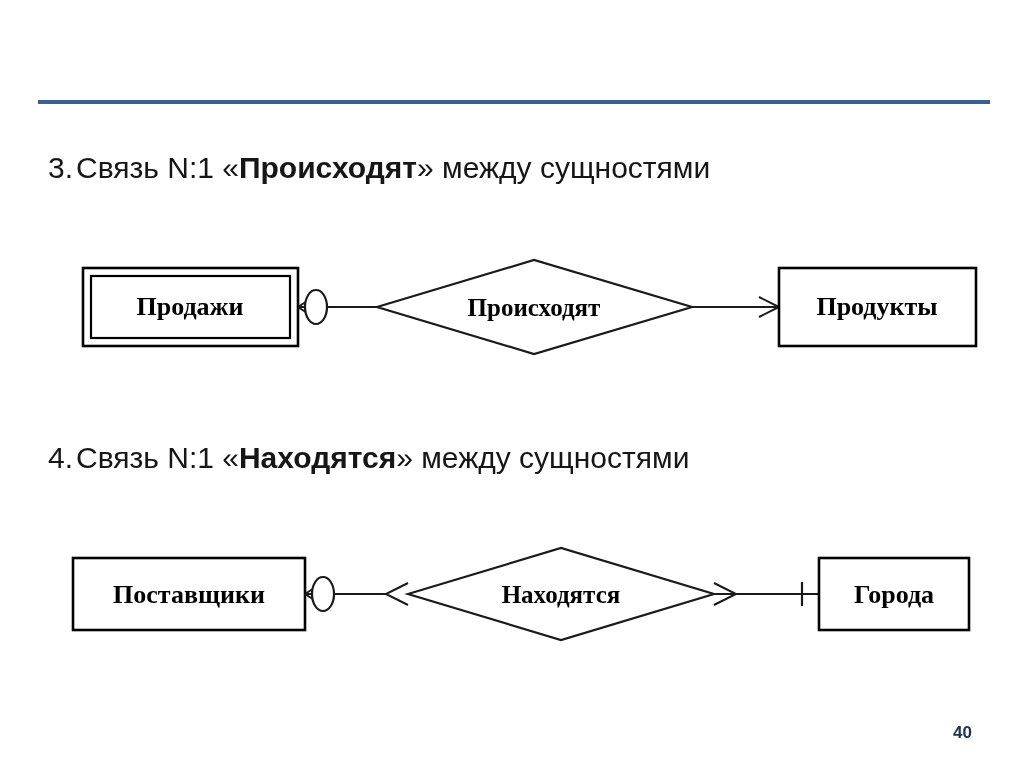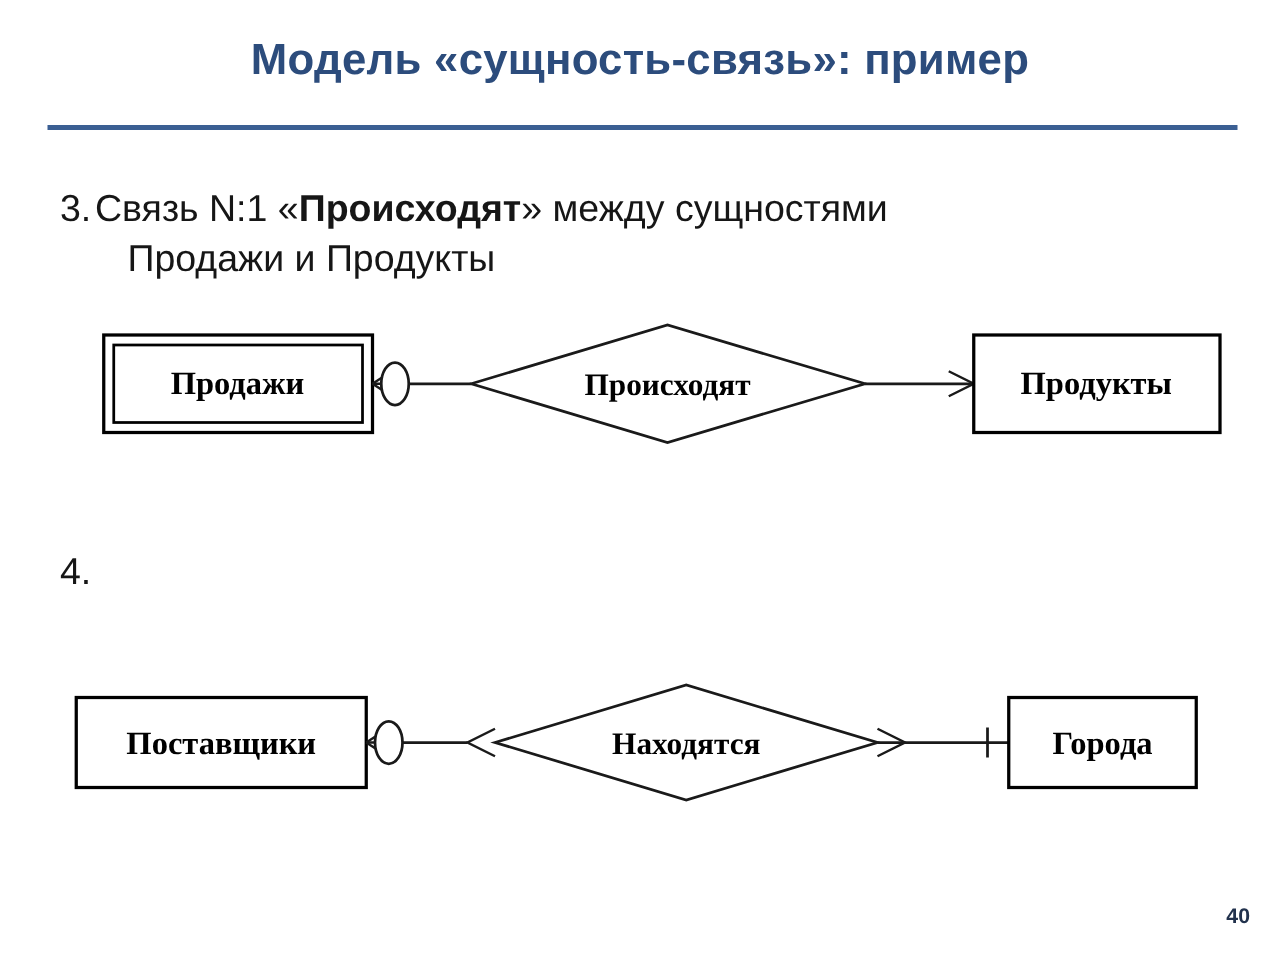--- a/index.html
+++ b/index.html
@@ -70,21 +70,21 @@
   }
 
   #bullet-3 { left: 48px; top: 148px; width: 930px; }
   #bullet-4 { left: 48px; top: 438px; width: 930px; }
 
   
   .diagram {
     position: absolute;
   }
   #diagram-1 { left: 66px; top: 252px; width: 930px; height: 130px; }
-  #diagram-2 { left: 44px; top: 540px; width: 930px; height: 130px; }
+  #diagram-2 { left: 56px; top: 540px; width: 930px; height: 130px; }
 
   .diagram svg {
     display: block;
   }
 
   .ent-text {
     font-family: "Liberation Serif", serif;
     font-weight: bold;
     font-size: 26px;
     fill: #000000;
@@ -123,39 +123,37 @@
   }
   .oval {
     fill: #ffffff;
     stroke: #1a1a1a;
     stroke-width: 2.2;
   }
 
   
   .page-num {
     position: absolute;
-    right: 24px;
+    right: 52px;
     bottom: 24px;
     font-size: 17px;
     font-weight: bold;
     color: #22324d;
   }
 </style>
 </head>
 <body>
 
 <div class="slide">
 
-  <div class="title">Модель «сущность-связь»: пример</div>
   <div class="title-rule"></div>
 
   <div class="bullet" id="bullet-3">
     <span class="num">3.</span>
     <span class="body"><span>Связь N:1 «</span><span class="b">Происходят</span><span>» между сущностями</span></span>
-    <span class="line2">Продажи и Продукты</span>
   </div>
 
   <div class="diagram" id="diagram-1">
     <svg width="930" height="130" viewBox="0 0 930 130" xmlns="http://www.w3.org/2000/svg">
 
       <g>
         <rect class="shape" x="17" y="16" width="215" height="78"></rect>
         <rect class="shape-inner" x="25" y="24" width="199" height="62"></rect>
         <text class="ent-text" x="124" y="63" text-anchor="middle">Продажи</text>
       </g>
@@ -180,20 +178,21 @@
 
       <g>
         <rect class="shape" x="713" y="16" width="197" height="78"></rect>
         <text class="ent-text" x="811" y="63" text-anchor="middle">Продукты</text>
       </g>
     </svg>
   </div>
 
   <div class="bullet" id="bullet-4">
     <span class="num">4.</span>
+    <span class="body"><span>Связь N:1 «</span><span class="b">Находятся</span><span>» между сущностями</span></span>
   </div>
 
   <div class="diagram" id="diagram-2">
     <svg width="930" height="130" viewBox="0 0 930 130" xmlns="http://www.w3.org/2000/svg">
 
       <g>
         <rect class="shape" x="17" y="18" width="232" height="72"></rect>
         <text class="ent-text" x="133" y="63" text-anchor="middle">Поставщики</text>
       </g>
 

